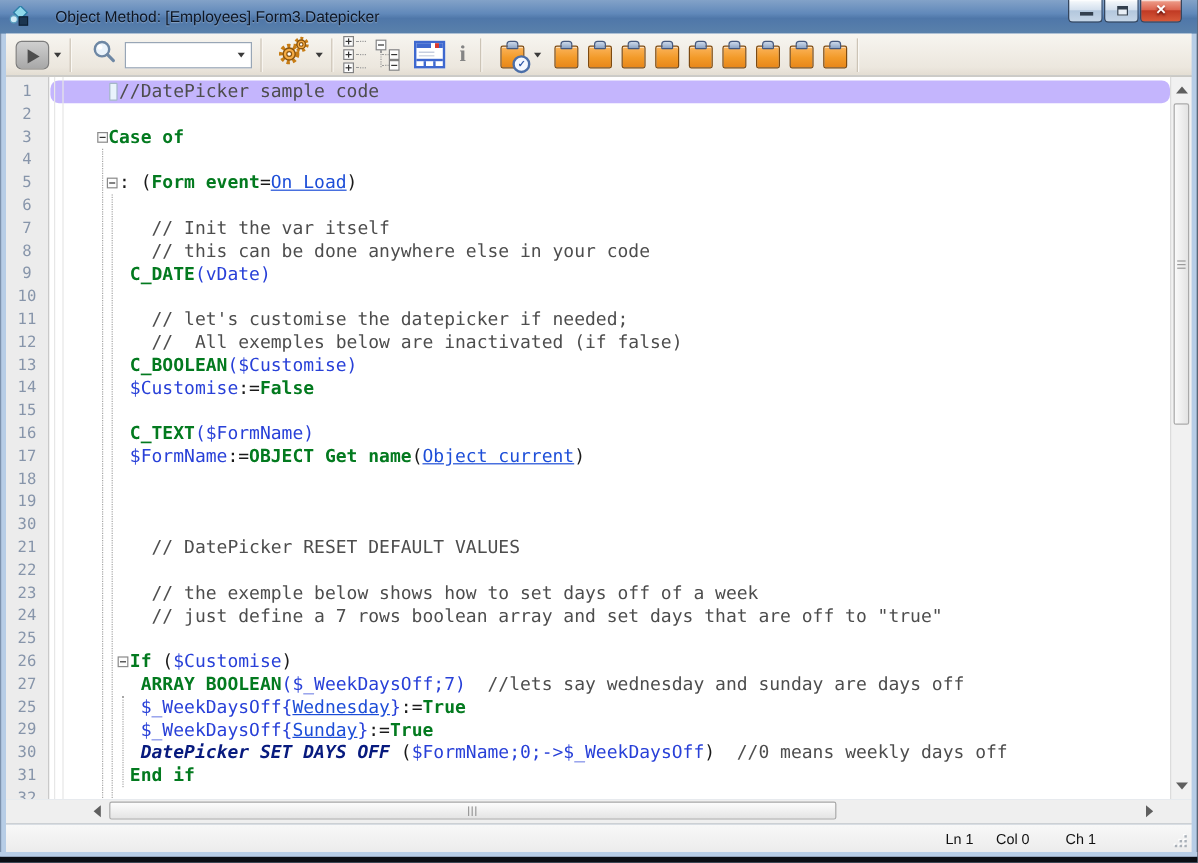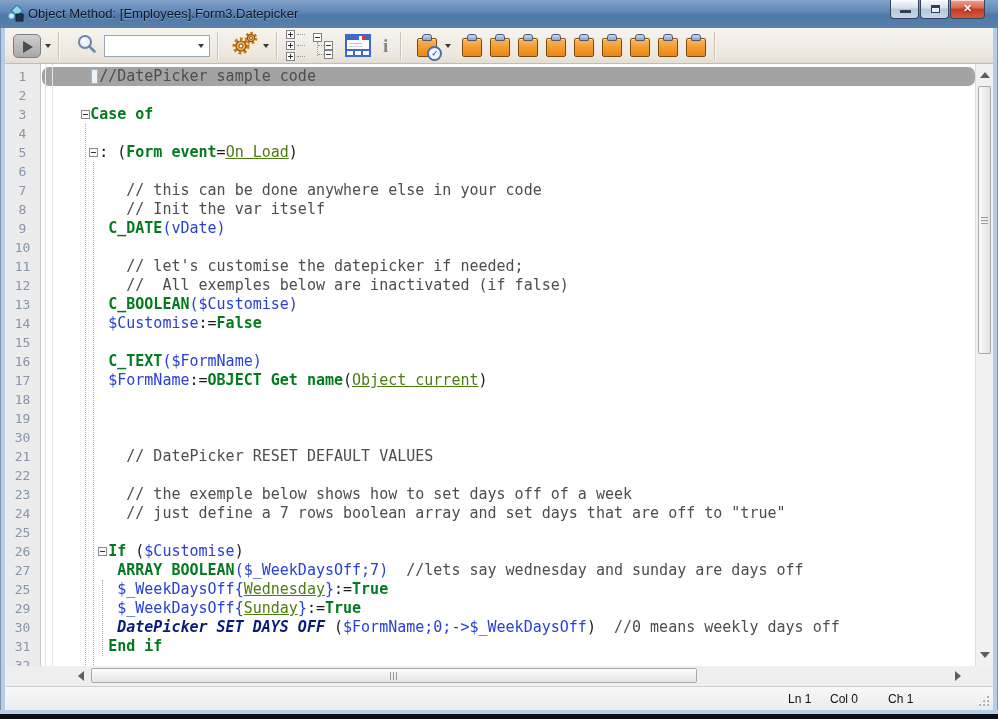--- a/index.html
+++ b/index.html
@@ -3,21 +3,21 @@
 <meta charset="utf-8">
 <style>
   html,body{margin:0;padding:0;background:#0a0e14;}
   *{box-sizing:border-box;}
   .win{position:relative;width:998px;height:719px;background:#b7cde6;overflow:hidden;
        font-family:"Liberation Sans",sans-serif;box-shadow:inset 0 0 0 1px rgba(55,75,105,.45);}
   
   .titlebar{position:absolute;left:0;top:0;width:998px;height:28px;
     background:linear-gradient(180deg,#83a2c8 0%,#6189ba 40%,#4f77a9 55%,#5a81ab 100%);}
   .titlebar .appicon{position:absolute;left:7px;top:5px;width:18px;height:18px;}
-  .titlebar .ttl{position:absolute;left:28px;top:6px;font-size:13px;color:#0d1523;
+  .titlebar .ttl{position:absolute;left:46px;top:6px;font-size:13px;color:#0d1523;
     text-shadow:0 1px 1px rgba(255,255,255,.35);white-space:nowrap;}
   .winbtns{position:absolute;right:13px;top:0;display:flex;}
   .wbtn{height:19px;border:1px solid #35465e;border-top:none;border-radius:0 0 4px 4px;
     margin-left:1px;position:relative;box-shadow:inset 0 1px 0 rgba(255,255,255,.65);}
   .wbtn.min,.wbtn.max{width:29px;background:linear-gradient(180deg,#f7fafc,#d4e0ee 45%,#b3c7dd 50%,#c6d6e7);}
   .wbtn.close{width:35px;background:linear-gradient(180deg,#efa18e,#dd6550 45%,#c03a24 50%,#d75a3a);}
   .glyph-min{position:absolute;left:9px;bottom:5px;width:11px;height:3px;background:#33404f;}
   .glyph-max{position:absolute;left:10px;top:5px;width:9px;height:8px;border:1px solid #33404f;border-top:3px solid #33404f;background:#e8eef5;}
   .glyph-close{position:absolute;left:0;top:2px;width:100%;text-align:center;color:#fff;
     font-weight:bold;font-size:11px;text-shadow:0 1px 2px rgba(70,0,0,.8);}
@@ -64,28 +64,28 @@
   .gears{margin-left:6px;flex:none;}
   
   .editor{position:absolute;left:5px;top:64px;width:970px;height:602px;background:#fff;overflow:hidden;}
   .gutter{position:absolute;left:0;top:0;width:36px;height:100%;background:#ececec;
     border-right:1px solid #c9c9c9;padding-top:3px;}
   .gnum{height:19px;text-align:center;font-family:"DejaVu Sans Mono",monospace;
     font-size:13px;color:#8795aa;line-height:19px;}
   .rows{position:absolute;left:37px;top:0;right:0;height:100%;padding-top:3px;}
   .mline{position:absolute;top:0;bottom:0;width:1px;background:#e7e7e7;}
   .crow{position:relative;height:19px;white-space:nowrap;}
-  .crow.hl{background:#a3a3a3;border-radius:7px;}
+  .crow.hl{background:#c4b5fd;border-radius:7px;}
   .cline{display:block;padding-left:3px;font-family:"DejaVu Sans Mono",monospace;
     font-size:15px;line-height:19px;white-space:pre;}
   .sg-pln{color:#1a1a1a;}
   .sg-cmt{color:#4d4d4d;}
   .sg-kw{color:#037a1f;font-weight:bold;}
   .sg-var{color:#2840d8;}
-  .sg-konst{color:#4d7c0f;text-decoration:underline;}
+  .sg-konst{color:#1d4ed8;text-decoration:underline;}
   .sg-meth{color:#071a7e;font-weight:bold;font-style:italic;}
   .fold{position:absolute;top:5px;width:9px;height:9px;background:#fcfcfc;border:1px solid #8a8a8a;}
   .fold::before{content:"";position:absolute;left:1px;top:3px;width:5px;height:1px;background:#333;}
   .guide{position:absolute;width:1px;border-left:1px dotted #a6a6a6;}
   .cursorbox{position:absolute;width:7px;height:15px;top:2px;border:1px solid #a3b6c8;background:#e9f3fc;border-radius:1px;}
   
   .vscroll{position:absolute;left:975px;top:64px;width:18px;height:602px;background:#f1f1f1;border-left:1px solid #dcdcdc;}
   .arr{position:absolute;width:0;height:0;}
   .arr.up{left:4px;top:8px;border-left:5px solid transparent;border-right:5px solid transparent;border-bottom:6px solid #5f5f5f;}
   .arr.down{left:4px;bottom:8px;border-left:5px solid transparent;border-right:5px solid transparent;border-top:6px solid #5f5f5f;}
@@ -316,24 +316,24 @@
           <span class="cline"></span>
         </div>
         <div class="crow">
           <span class="cline"><span class="sg-pln">      : (</span><span class="sg-kw">Form event</span><span class="sg-pln">=</span><span class="sg-konst">On Load</span><span class="sg-pln">)</span></span>
           <span class="fold" style="left: 47px;"></span>
         </div>
         <div class="crow">
           <span class="cline"></span>
         </div>
         <div class="crow">
+          <span class="cline"><span class="sg-pln">         </span><span class="sg-cmt">// Init the var itself</span></span>
+        </div>
+        <div class="crow">
           <span class="cline"><span class="sg-pln">         </span><span class="sg-cmt">// this can be done anywhere else in your code</span></span>
-        </div>
-        <div class="crow">
-          <span class="cline"><span class="sg-pln">         </span><span class="sg-cmt">// Init the var itself</span></span>
         </div>
         <div class="crow">
           <span class="cline"><span class="sg-pln">       </span><span class="sg-kw">C_DATE</span><span class="sg-var">(vDate)</span></span>
         </div>
         <div class="crow">
           <span class="cline"></span>
         </div>
         <div class="crow">
           <span class="cline"><span class="sg-pln">         </span><span class="sg-cmt">// let's customise the datepicker if needed;</span></span>
         </div>

